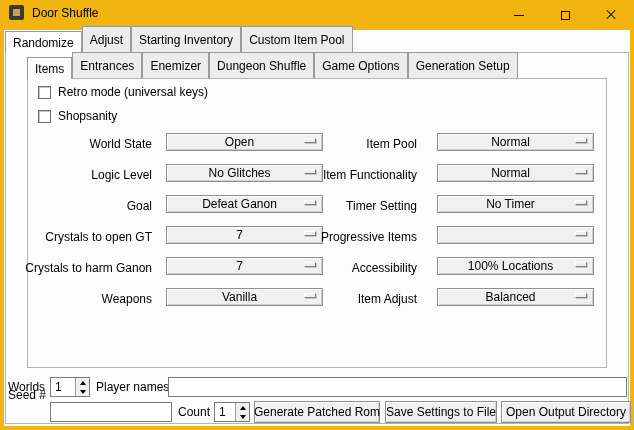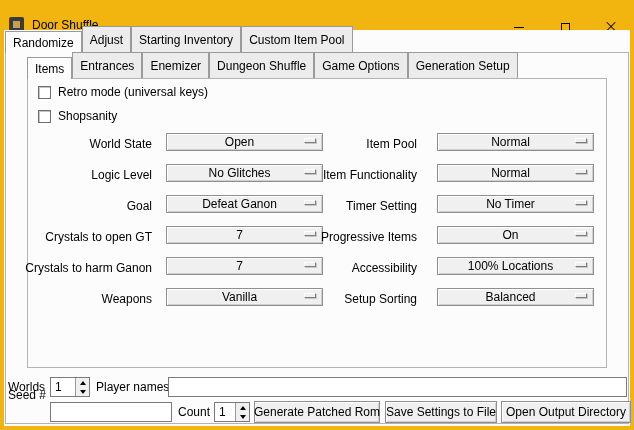--- a/index.html
+++ b/index.html
@@ -3,21 +3,21 @@
 <meta charset="utf-8">
 <style>
   html,body{margin:0;padding:0;background:#888;}
   .window{
     position:relative;width:634px;height:430px;box-sizing:border-box;
     background:#f2b40e;
     font-family:"Liberation Sans", sans-serif;font-size:12px;color:#000;
     overflow:hidden;
   }
   
-  .titlebar{position:absolute;left:0;top:12px;width:634px;height:25px;display:flex;align-items:center;}
+  .titlebar{position:absolute;left:0;top:0;width:634px;height:25px;display:flex;align-items:center;}
   .app-icon{width:15px;height:15px;margin-left:9px;background:#3a3a3a;border-radius:2px;position:relative;}
   .app-icon::after{content:"";position:absolute;left:4px;top:4px;width:7px;height:7px;background:#c9a14a;}
   .title-text{margin-left:8px;font-size:12px;}
   .win-controls{position:absolute;right:0;top:0;height:30px;display:flex;}
   .winbtn{width:46px;height:30px;display:flex;align-items:center;justify-content:center;cursor:default;}
   .glyph-min{width:10px;height:1px;background:#000;}
   .glyph-max{width:9px;height:9px;border:1px solid #000;box-sizing:border-box;}
   .glyph-close{position:relative;width:12px;height:12px;}
   .glyph-close::before,.glyph-close::after{content:"";position:absolute;left:0;top:5px;width:12px;height:1px;background:#000;}
   .glyph-close::before{transform:rotate(45deg);}
@@ -176,31 +176,30 @@
     </div>
 
     <div class="slabel rcol-label" style="top:169px;">Timer Setting</div>
     <div class="dropdown rcol-drop" style="top:165px;">
       <span class="val">No Timer</span>
       <span class="indicator"></span>
     </div>
 
     <div class="slabel rcol-label" style="top:200px;">Progressive Items</div>
     <div class="dropdown rcol-drop" style="top:196px;">
-      <span class="val">On</span>
       <span class="indicator"></span>
     </div>
 
     <div class="slabel rcol-label" style="top:231px;">Accessibility</div>
     <div class="dropdown rcol-drop" style="top:227px;">
       <span class="val">100% Locations</span>
       <span class="indicator"></span>
     </div>
 
-    <div class="slabel rcol-label" style="top:262px;">Setup Sorting</div>
+    <div class="slabel rcol-label" style="top:262px;">Item Adjust</div>
     <div class="dropdown rcol-drop" style="top:258px;">
       <span class="val">Balanced</span>
       <span class="indicator"></span>
     </div>
 
     <div class="blabel" style="left:4px;top:350px;">Worlds</div>
     <div class="spin" style="left:46px;top:347px;width:40px;">
       <span class="sval">1</span>
       <span class="arrows">
         <span class="arrow">

